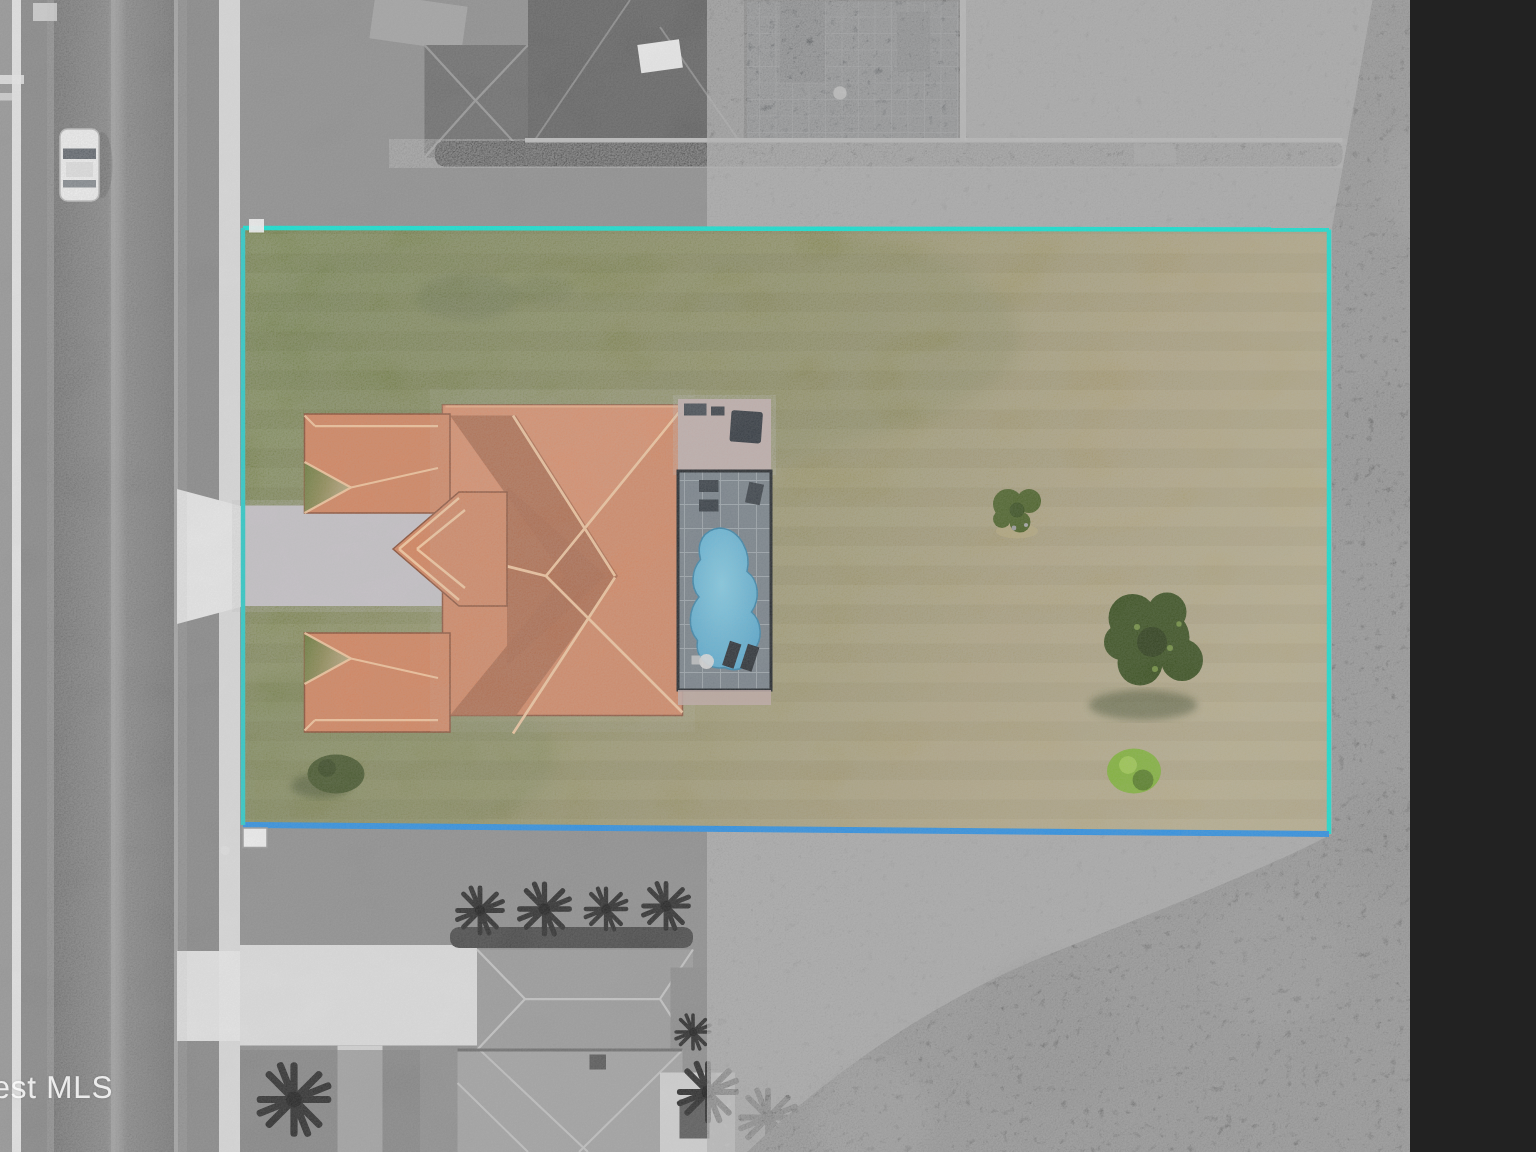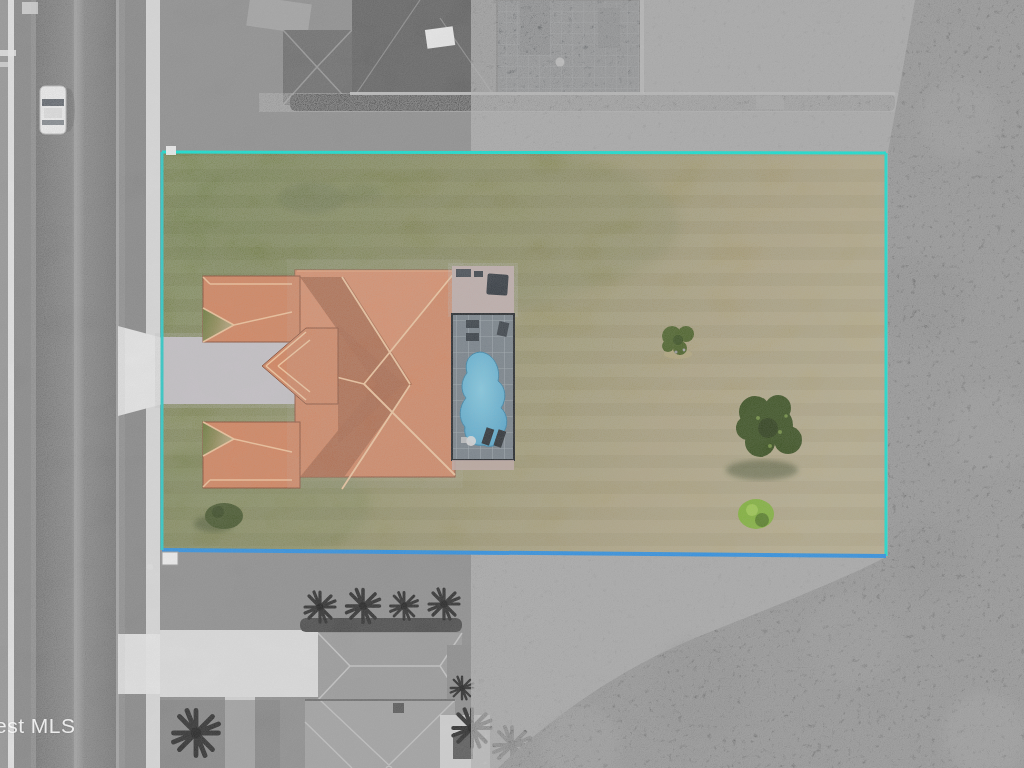--- a/index.html
+++ b/index.html
@@ -1,16 +1,16 @@
 <!DOCTYPE html>
 <html style="--base_gray: #8f8f8f; --road_asphalt: #747474; --road_seam: #9e9e9e; --road_edge: #aaaaaa; --verge: #888888; --sidewalk: #d8d8d8; --curb_white: #e2e2e2; --apron: #e6e6e6; --vehicle_body: #f4f4f4; --vehicle_glass: #555b63; --top_roof: #646464; --top_roof_hip: #6e6e6e; --top_ridge: #9b9b9b; --ac_white: #e9e9e9; --cage_gray: #43474b; --cage_grid: #75797e; --cage_dark: #2e3236; --hedge: #3c3c3c; --hedge_rail: #c4c4c4; --canopy: #4a4a4a; --canopy_dark: #353535; --canopy_light: #6b6b6b; --grass_a: #6e7c3e; --grass_b: #8d8a55; --grass_c: #a89b70; --grass_d: #b4a77e; --grass_dark: #55662f; --boundary_top: #12e0d0; --boundary_right: #19dccd; --boundary_left: #2cc9c6; --boundary_bottom: #2e8fe0; --marker_white: #efefef; --roof_main: #d2845f; --roof_light: #dc926d; --roof_dark: #ab6647; --roof_ridge: #f2c79e; --roof_eave: #8a4f36; --paver_drive: #c7c2c8; --patio_paver: #bfaaa6; --deck: #79828a; --screen_frame: #23272b; --screen_grid: #b3bac0; --pool: #4fa0c8; --pool_light: #83c9e0; --furniture_dark: #2a2f34; --table_white: #dadada; --tree_dark: #3a5020; --tree_mid: #4c6229; --tree_speck: #6f8c3f; --shrub: #82b13d; --shadow_green: #2c3a1b; --bot_roof: #9b9b9b; --bot_roof2: #a2a2a2; --bot_ridge: #c6c6c6; --bot_wing: #8d8d8d; --palm: #2d2d2d; --bot_drive: #dcdcdc; --bush_gray: #4a4a4a; --patio_white: #cfcfcf;"><head>
 <meta charset="utf-8">
 <style>
   html,body{margin:0;padding:0;background:#222;}
-  .stage{position:relative;width:1024px;height:768px;overflow:hidden;background:#8f8f8f;
+  .stage{position:relative;width:940px;height:768px;overflow:hidden;background:#8f8f8f;
          font-family:"Liberation Sans", sans-serif;}
   .stage svg{position:absolute;left:0;top:0;}
   .watermark{position:absolute;left:-5px;top:714px;font-size:21px;font-weight:500;
              letter-spacing:.5px;color:rgba(255,255,255,.85);
              text-shadow:0 0 2px rgba(0,0,0,.15);user-select:none;}
 </style>
 </head>
 <body>
 
 <div class="stage">

